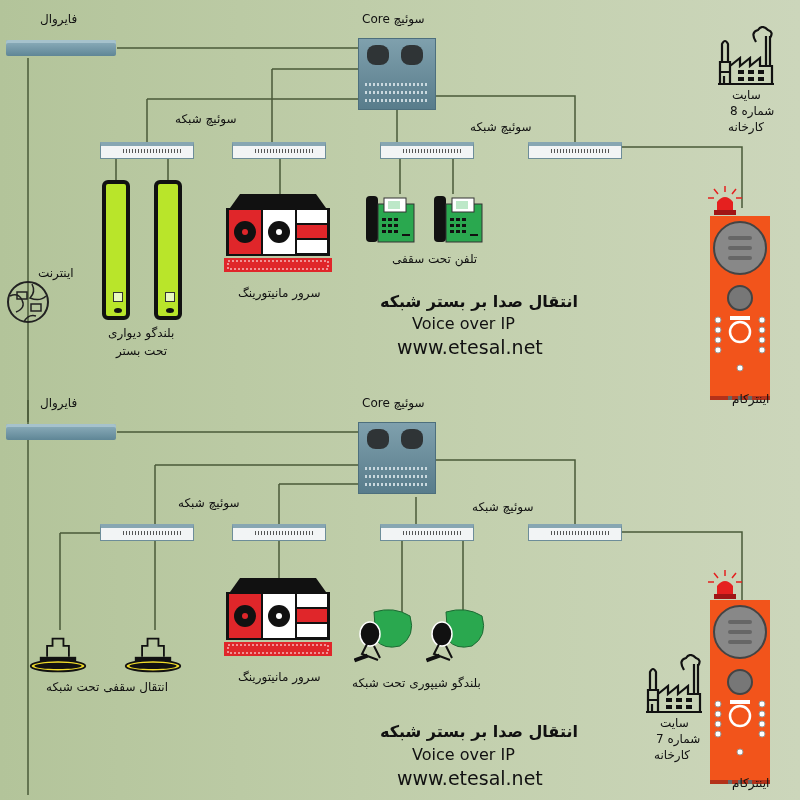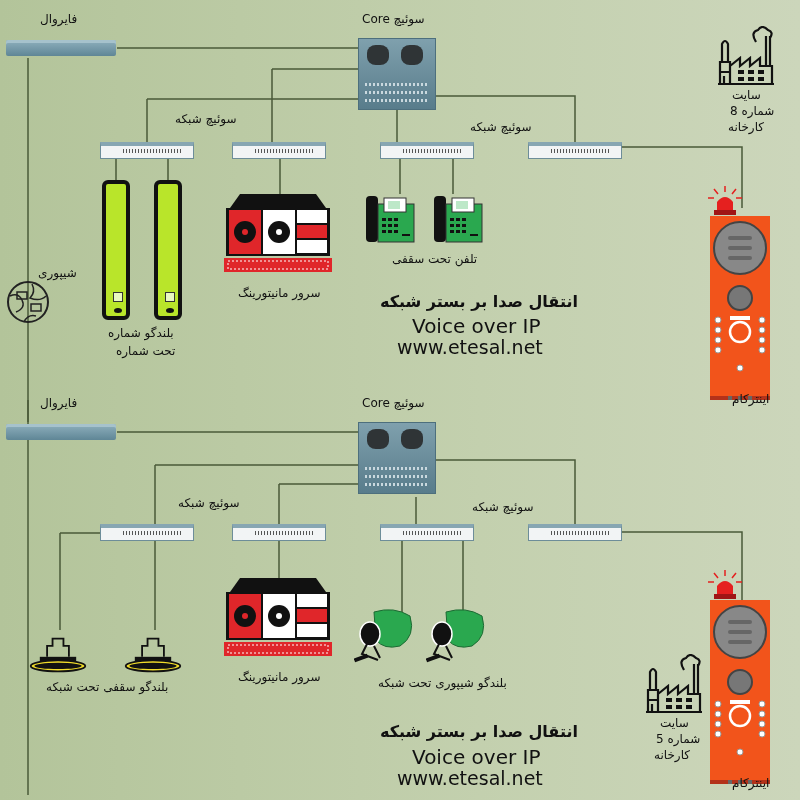--- a/index.html
+++ b/index.html
@@ -2,21 +2,21 @@
 <html><head>
 <meta charset="utf-8">
 <style>
   html, body { margin:0; padding:0; }
   body { width:800px; height:800px; overflow:hidden; background:#b8c79f; font-family:"DejaVu Sans", sans-serif; }
   #stage { position:relative; width:800px; height:800px; background:linear-gradient(90deg,#b3c49a 0%,#c3d0ae 60%,#ccd6bb 100%); }
   svg#wires { position:absolute; left:0; top:0; width:800px; height:800px; }
   .abs { position:absolute; }
   .lbl { position:absolute; color:#111; font-size:12px; white-space:nowrap; direction:rtl; text-align:right; }
   .big { font-size:16px; font-weight:bold; }
-  .eng { font-size:20px; direction:ltr; }
+  .eng { font-size:16px; direction:ltr; }
   .url { font-size:19px; direction:ltr; }
   .firewall { width:110px; height:16px; background:linear-gradient(180deg,#8fb0bd,#5f8696); border-radius:2px; box-shadow:inset 0 3px 0 #a6c2cc; }
   .core { width:76px; height:70px; background:linear-gradient(180deg,#7fa0ad,#587c8b); border:1px solid #4d6f7d; }
   .core .fan { position:absolute; top:6px; width:22px; height:20px; background:#2f3436; border-radius:40%; }
   .core .row { position:absolute; left:6px; right:6px; height:3px; background:repeating-linear-gradient(90deg,#c9d8de 0 2px,transparent 2px 4px); }
   .switch { width:92px; height:12px; background:#f2f4f5; border:1px solid #6d8d99; border-top:4px solid #87a6b2; }
   .switch .ports { position:absolute; left:22px; top:3px; width:60px; height:4px; background:repeating-linear-gradient(90deg,#555 0 1px,transparent 1px 3px); }
   .wallspk { width:28px; height:140px; background:#b9e52a; border:4px solid #111; border-radius:6px; box-sizing:border-box; }
   .wallspk .hole { position:absolute; bottom:3px; left:8px; width:8px; height:5px; background:#111; border-radius:50%; }
   .wallspk .logo { position:absolute; bottom:14px; left:7px; width:8px; height:8px; border:1px solid #333; background:#e9f8c0; }
@@ -81,38 +81,38 @@
   <div class="abs switch" style="left:232px;top:142px;">
       <div class="ports"></div>
     </div>
   <div class="abs switch" style="left:380px;top:142px;">
       <div class="ports"></div>
     </div>
   <div class="abs switch" style="left:528px;top:142px;">
       <div class="ports"></div>
     </div>
 
-  <div class="lbl" style="left:38px;top:266px;">شیپوری</div>
+  <div class="lbl" style="left:38px;top:266px;">اینترنت</div>
   <svg class="abs" style="left:6px;top:280px;" width="44" height="44" viewBox="0 0 44 44">
     <circle cx="22" cy="22" r="20" fill="none" stroke="#222" stroke-width="2"></circle>
     <path d="M4 16 Q12 12 16 20 Q20 28 10 32 M26 4 Q30 12 24 18 Q34 22 40 16 M18 42 Q22 34 30 36" fill="none" stroke="#222" stroke-width="1.5"></path>
     <rect x="11" y="12" width="10" height="7" fill="none" stroke="#222" stroke-width="1.5"></rect>
     <rect x="25" y="24" width="10" height="7" fill="none" stroke="#222" stroke-width="1.5"></rect>
   </svg>
 
   <div class="abs wallspk" style="left:102px;top:180px;">
       <div class="logo"></div>
       <div class="hole"></div>
     </div>
   <div class="abs wallspk" style="left:154px;top:180px;">
       <div class="logo"></div>
       <div class="hole"></div>
     </div>
-  <div class="lbl" style="left:108px;top:326px;">بلندگو شماره</div>
-  <div class="lbl" style="left:116px;top:344px;">تحت شماره</div>
+  <div class="lbl" style="left:108px;top:326px;">بلندگو دیواری</div>
+  <div class="lbl" style="left:116px;top:344px;">تحت بستر</div>
 
   <svg class="abs server" style="left:222px;top:194px;" viewBox="0 0 112 80">
     <polygon points="8,14 18,0 94,0 104,14" fill="#111"></polygon>
     <rect x="4" y="14" width="104" height="48" fill="#111"></rect>
     <rect x="7" y="16" width="32" height="44" fill="#e0262a"></rect>
     <rect x="41" y="16" width="32" height="44" fill="#fff"></rect>
     <rect x="75" y="16" width="30" height="13" fill="#fff"></rect>
     <rect x="75" y="31" width="30" height="13" fill="#e0262a"></rect>
     <rect x="75" y="46" width="30" height="13" fill="#fff"></rect>
     <circle cx="23" cy="38" r="11" fill="#111"></circle>
@@ -253,21 +253,21 @@
     <rect x="12" y="24" width="40" height="6" fill="#111"></rect>
     <ellipse cx="32" cy="34" rx="30" ry="6" fill="#f1dd2a" stroke="#111" stroke-width="2"></ellipse>
     <ellipse cx="32" cy="34" rx="26" ry="3.5" fill="#111"></ellipse>
   </svg>
   <svg class="abs ceilspk" style="left:123px;top:635px;" viewBox="0 0 64 44">
     <path d="M20 24 V12 H26 V4 H38 V12 H44 V24" fill="none" stroke="#111" stroke-width="2"></path>
     <rect x="12" y="24" width="40" height="6" fill="#111"></rect>
     <ellipse cx="32" cy="34" rx="30" ry="6" fill="#f1dd2a" stroke="#111" stroke-width="2"></ellipse>
     <ellipse cx="32" cy="34" rx="26" ry="3.5" fill="#111"></ellipse>
   </svg>
-  <div class="lbl" style="left:46px;top:680px;">بلندگو سقفی تحت شبکه</div>
+  <div class="lbl" style="left:46px;top:680px;">انتقال سقفی تحت شبکه</div>
 
   <svg class="abs server" style="left:222px;top:578px;" viewBox="0 0 112 80">
     <polygon points="8,14 18,0 94,0 104,14" fill="#111"></polygon>
     <rect x="4" y="14" width="104" height="48" fill="#111"></rect>
     <rect x="7" y="16" width="32" height="44" fill="#e0262a"></rect>
     <rect x="41" y="16" width="32" height="44" fill="#fff"></rect>
     <rect x="75" y="16" width="30" height="13" fill="#fff"></rect>
     <rect x="75" y="31" width="30" height="13" fill="#e0262a"></rect>
     <rect x="75" y="46" width="30" height="13" fill="#fff"></rect>
     <circle cx="23" cy="38" r="11" fill="#111"></circle>
@@ -284,42 +284,42 @@
     <ellipse cx="16" cy="28" rx="10" ry="12" fill="#111" stroke="#fff" stroke-width="1.5"></ellipse>
     <path d="M14 36 L8 48 L24 54 M20 40 L26 52" fill="none" stroke="#111" stroke-width="2"></path>
     <rect x="0" y="50" width="14" height="4" transform="rotate(-20 7 52)" fill="#111"></rect>
   </svg>
   <svg class="abs horn" style="left:426px;top:606px;" viewBox="0 0 60 60">
     <path d="M20 6 Q40 0 56 10 Q62 30 46 40 Q30 44 22 34 Z" fill="#2aa84f" stroke="#1d6a33"></path>
     <ellipse cx="16" cy="28" rx="10" ry="12" fill="#111" stroke="#fff" stroke-width="1.5"></ellipse>
     <path d="M14 36 L8 48 L24 54 M20 40 L26 52" fill="none" stroke="#111" stroke-width="2"></path>
     <rect x="0" y="50" width="14" height="4" transform="rotate(-20 7 52)" fill="#111"></rect>
   </svg>
-  <div class="lbl" style="left:378px;top:676px;">بلندگو شیپوری تحت شبکه</div>
+  <div class="lbl" style="left:352px;top:676px;">بلندگو شیپوری تحت شبکه</div>
 
   <div class="lbl big" style="left:380px;top:722px;">انتقال صدا بر بستر شبکه</div>
   <div class="lbl eng" style="left:412px;top:745px;">Voice over IP</div>
   <div class="lbl url" style="left:397px;top:767px;">www.etesal.net</div>
 
   <svg class="abs factory" style="left:644px;top:654px;" viewBox="0 0 60 60">
     <g fill="none" stroke="#111" stroke-width="2.2">
       <path d="M2 58 H58 M4 58 V36 H14 V58 M6 36 V18 Q9 12 12 18 V36 M14 40 L24 32 V40 L34 32 V40 L44 32 V40 H56 V58 M50 40 V10 M54 40 V10 M4 46 H14 M8 50 V58"></path>
       <path d="M40 16 Q34 6 42 4 Q46 -2 52 4 Q58 6 54 12"></path>
     </g>
     <g fill="#111">
         <rect x="22" y="44" width="6" height="4"></rect>
         <rect x="32" y="44" width="6" height="4"></rect>
         <rect x="42" y="44" width="6" height="4"></rect>
         <rect x="22" y="51" width="6" height="4"></rect>
         <rect x="32" y="51" width="6" height="4"></rect>
         <rect x="42" y="51" width="6" height="4"></rect>
       </g>
   </svg>
   <div class="lbl" style="left:660px;top:716px;">سایت</div>
-  <div class="lbl" style="left:656px;top:732px;">شماره 5</div>
+  <div class="lbl" style="left:656px;top:732px;">شماره 7</div>
   <div class="lbl" style="left:654px;top:748px;">کارخانه</div>
 
   <svg class="abs" style="left:708px;top:570px;" width="34" height="30" viewBox="0 0 34 30">
     <g stroke="#e5201f" stroke-width="1.5">
         <path d="M17 0 V6 M6 3 L10 8 M28 3 L24 8 M0 12 H6 M34 12 H28"></path>
       </g>
     <path d="M9 24 V16 Q17 6 25 16 V24 Z" fill="#e5201f"></path>
     <rect x="6" y="24" width="22" height="5" fill="#a01515"></rect>
   </svg>
   <div class="abs intercom" style="left:710px;top:600px;">

